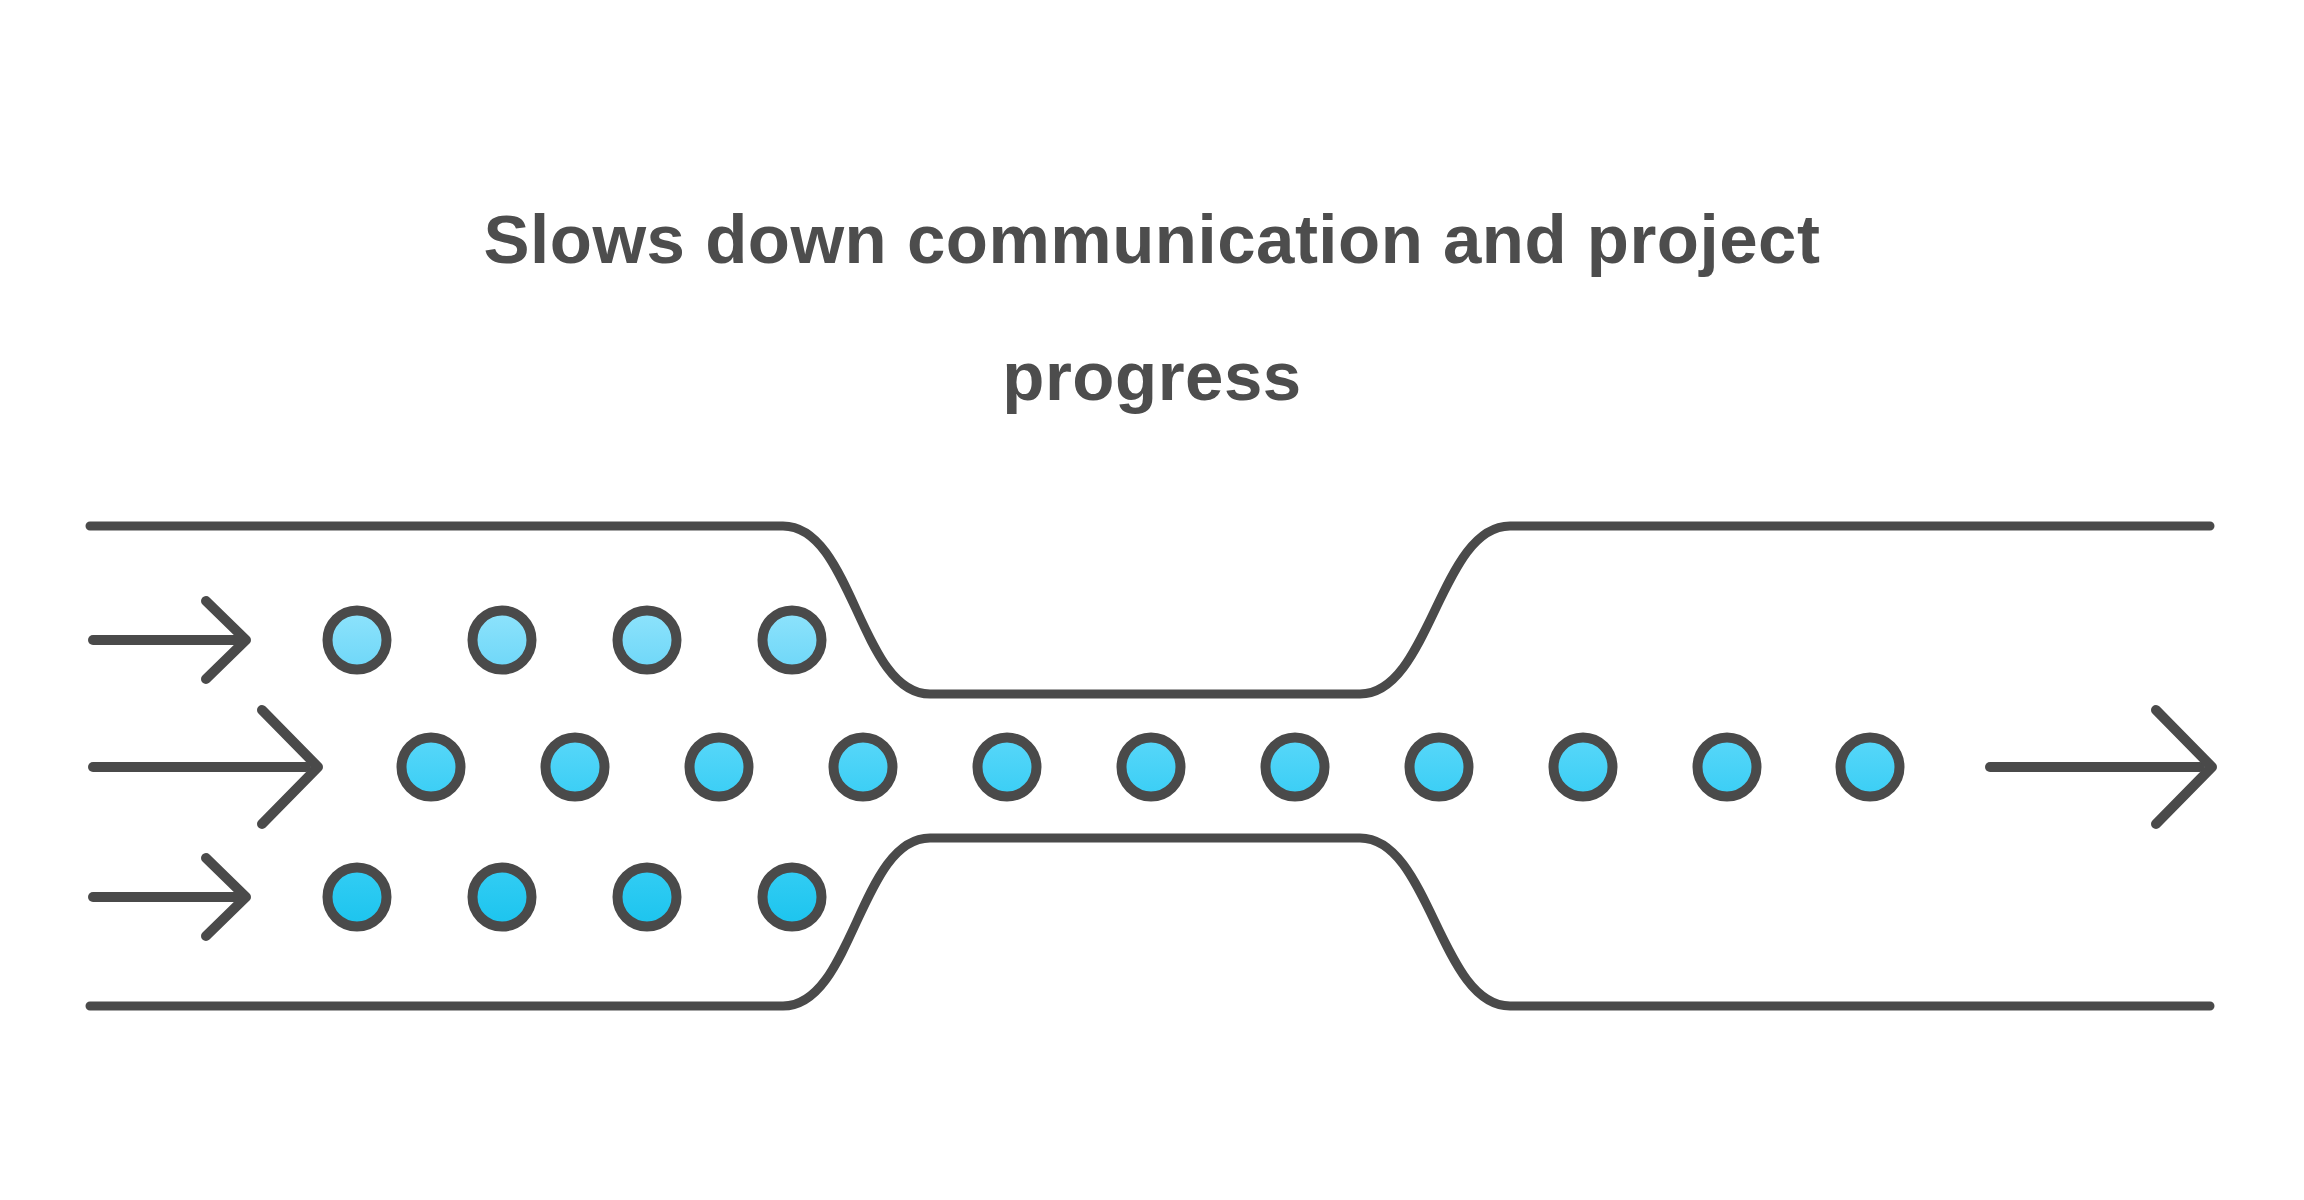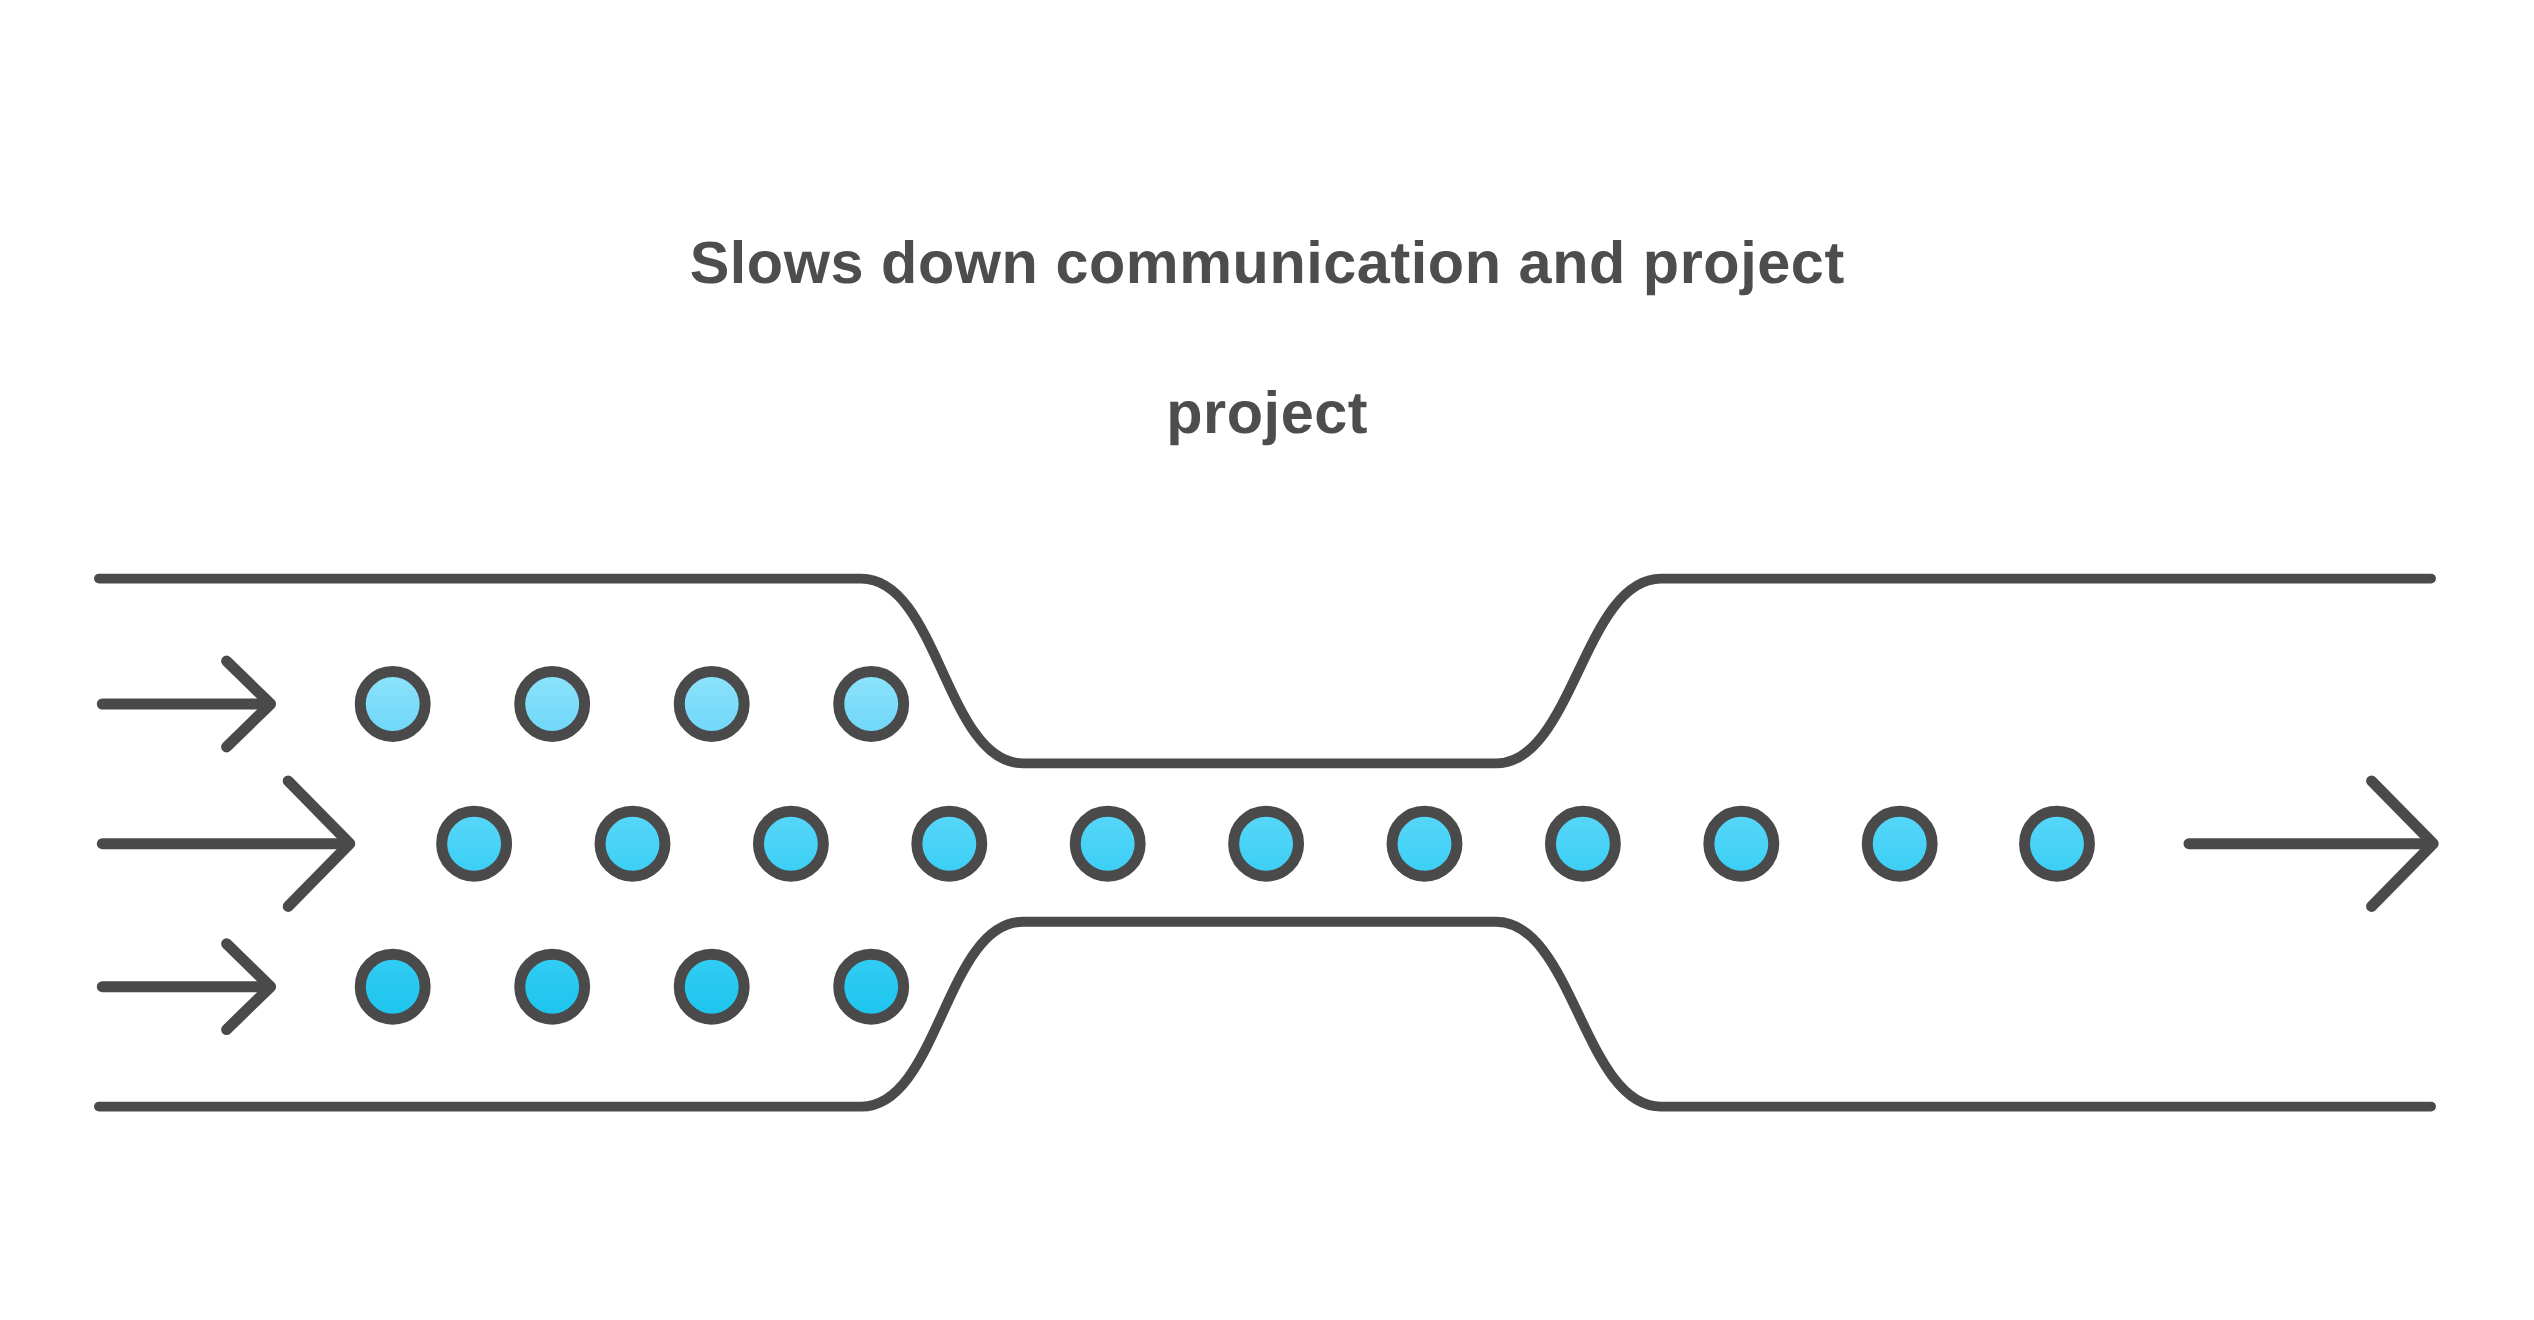--- a/index.html
+++ b/index.html
@@ -15,21 +15,21 @@
     background: #ffffff;
     font-family: "Liberation Sans", sans-serif;
   }
   .title {
     position: absolute;
     top: 171px;
     left: 0;
     right: 0;
     margin: 0;
     text-align: center;
-    font-size: 54px;
+    font-size: 69px;
     line-height: 137px;
     font-weight: 700;
     color: var(--title-color, #4d4d4d);
     letter-spacing: 0.5px;
   }
   .title span { display: block; }
   .diagram {
     position: absolute;
     top: 0;
     left: 0;
@@ -46,21 +46,21 @@
   .diagram path.arrow  { stroke-width: 10; }
   .diagram circle.dot  { stroke: var(--outline-color, #4a4a4a); stroke-width: 10; }
 </style>
 </head>
 <body>
 
 <div class="page">
 
   <h1 class="title">
     <span>Slows down communication and project</span>
-    <span>project</span>
+    <span>progress</span>
   </h1>
 
   <svg class="diagram" viewBox="0 0 2304 1200" xmlns="http://www.w3.org/2000/svg" aria-hidden="true">
     <defs>
       <linearGradient id="grad-top" x1="0" y1="0" x2="0" y2="1">
         <stop offset="0" stop-color="#8ee3fc"></stop>
           <stop offset="1" stop-color="#6ed7f8"></stop>
       </linearGradient>
       <linearGradient id="grad-middle" x1="0" y1="0" x2="0" y2="1">
         <stop offset="0" stop-color="#58d7f9"></stop>

